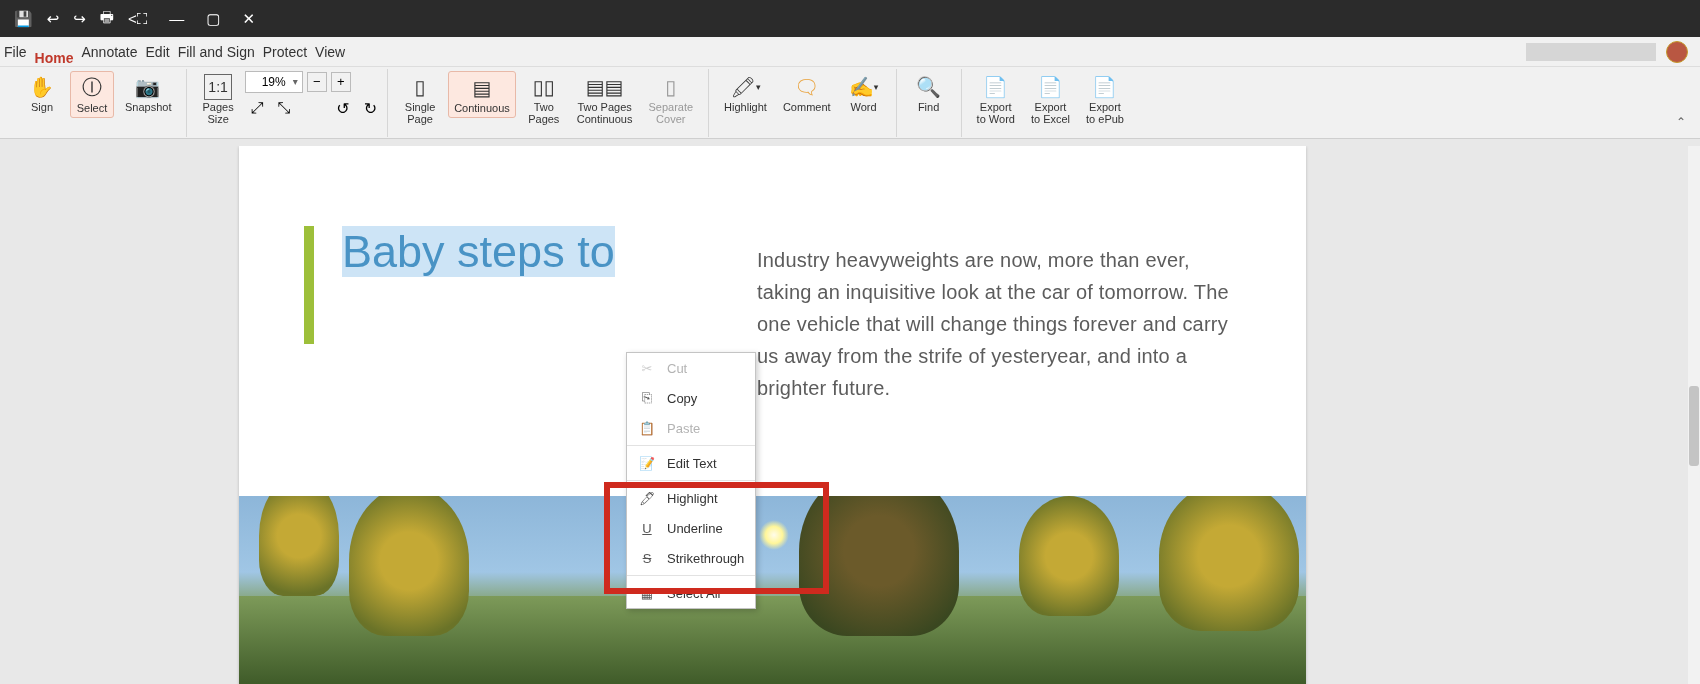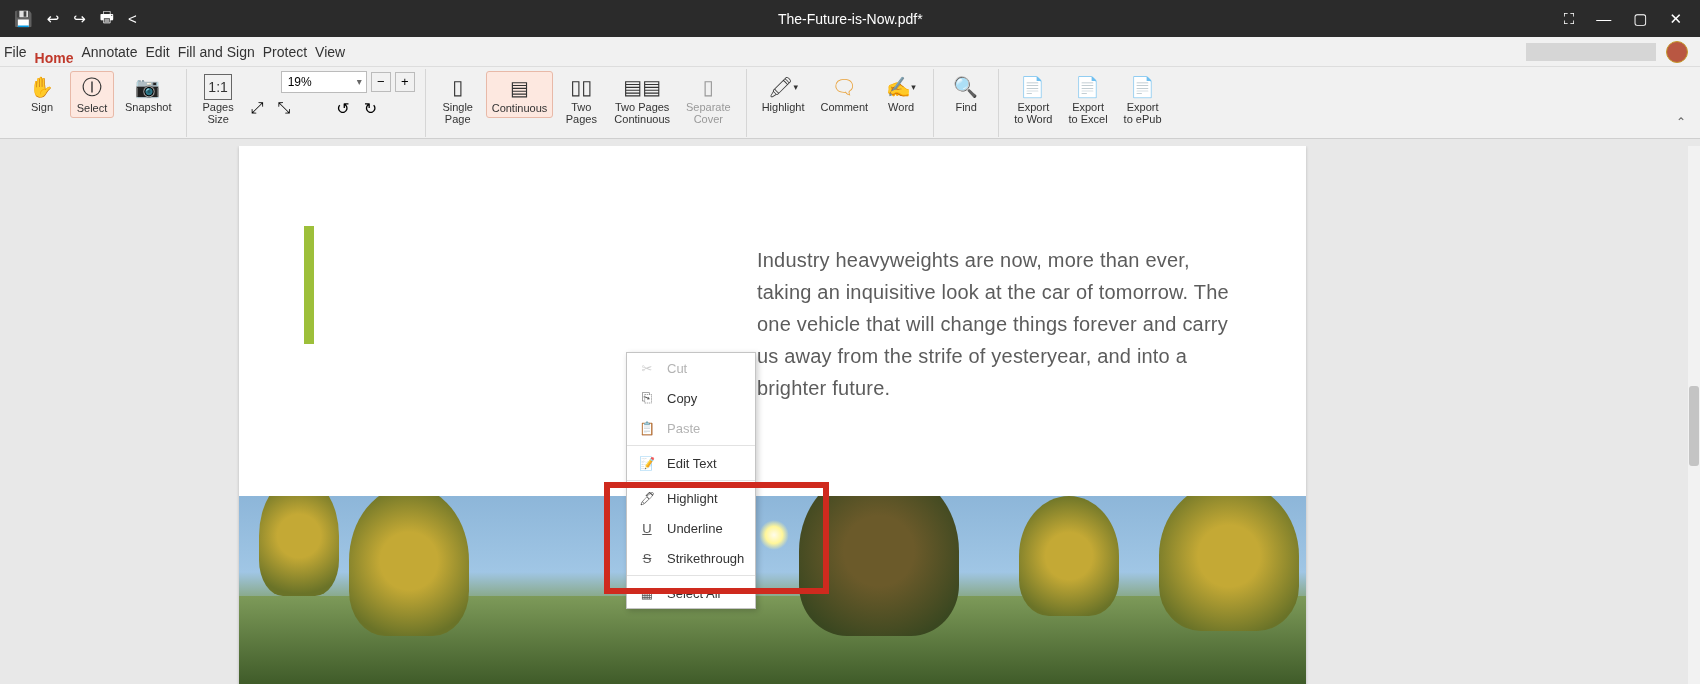--- a/index.html
+++ b/index.html
@@ -19,21 +19,21 @@
 .menubar .avatar { width: 22px; height: 22px; border-radius: 50%; background: #b95742; margin-right: 12px; border: 1px solid #c69a2c; }
 
 .ribbon { height: 72px; background: #f1f1f1; display: flex; align-items: center; padding-left: 10px; border-bottom: 1px solid #cfcfcf; position: relative; }
 .rgroup { display: flex; align-items: flex-start; gap: 6px; border-right: 1px solid #d6d6d6; padding: 2px 10px; height: 68px; }
 .rbtn { display: flex; flex-direction: column; align-items: center; justify-content: flex-start; gap: 1px; padding: 3px 5px; font-size: 11px; color: #333; cursor: pointer; border-radius: 3px; min-width: 44px; text-align: center; }
 .rbtn.sel { background: #fde8e0; border: 1px solid #e8b9a8; }
 .rbtn .ico { height: 26px; display: flex; align-items: center; justify-content: center; font-size: 20px; }
 .rbtn .lbl { font-size: 11px; line-height: 12px; }
 .rbtn.gray { color: #999; }
 .zoom-row { display: flex; gap: 4px; align-items: center; }
-.zoom-box { border: 1px solid #bbb; background: #fff; width: 86px; height: 22px; font-size: 12px; display: flex; align-items: center; padding-left: 6px; position: relative; margin-left: 36px; }
+.zoom-box { border: 1px solid #bbb; background: #fff; width: 58px; height: 22px; font-size: 12px; display: flex; align-items: center; padding-left: 16px; position: relative; }
 .zoom-box .dd { position: absolute; right: 4px; font-size: 10px; color: #666; }
 .zminus, .zplus { width: 20px; height: 20px; border: 1px solid #bbb; display: flex; align-items: center; justify-content: center; font-size: 13px; }
 .collapse-caret { position: absolute; right: 14px; top: 48px; font-size: 12px; color: #666; cursor: pointer; }
 
 .doc-area { position: absolute; left: 10px; top: 146px; right: 12px; bottom: 0; background: #e8e8e8; overflow: hidden; }
 .page { position: absolute; left: 229px; top: 0; width: 1067px; height: 540px; background: #fff; box-shadow: 0 1px 3px rgba(0,0,0,.2); }
 
 .greenbar { position: absolute; left: 65px; top: 80px; width: 10px; height: 118px; background: #9dbf3a; }
 .heading { position: absolute; left: 103px; top: 78px; font-size: 45px; font-weight: 400; color: #4993c5; line-height: 55px; }
 .heading span { background: #cde4f6; }
@@ -59,21 +59,20 @@
 <body>
 
 <div class="titlebar">
   <div class="qat">
     <span>💾</span>
     <span>↩</span>
     <span>↪</span>
     <span>🖶</span>
     <span>&lt;</span>
   </div>
-  <div class="title">The-Future-is-Now.pdf*</div>
   <div class="winctl">
     <span>⛶</span>
     <span>—</span>
     <span>▢</span>
     <span>✕</span>
   </div>
 </div>
 
 <div class="menubar">
   <div class="mitem">File</div>
@@ -192,21 +191,21 @@
 to ePub</div>
       </div>
   </div>
   <div class="collapse-caret">⌃</div>
 </div>
 
 <div class="doc-area">
   <div class="page">
     <div class="greenbar"></div>
     <div class="heading">
-      <br>
+      <span>Baby steps to</span><br>
     </div>
     <div class="bodytxt">Industry heavyweights are now, more than ever, taking an inquisitive look at the car of tomorrow. The one vehicle that will change things forever and carry us away from the strife of yesteryear, and into a brighter future.</div>
     <div class="photo">
       <div class="grass"></div>
       <div class="sun"></div>
       <div class="tree" style="left:20px;top:-20px"></div>
       <div class="tree" style="left:110px;top:-10px;width:120px;height:150px"></div>
       <div class="tree" style="left:560px;top:-30px;width:160px;height:170px;background:radial-gradient(circle,#6b5a2a 30%,#3a4720 80%)"></div>
       <div class="tree" style="left:780px;top:0px;width:100px;height:120px"></div>
       <div class="tree" style="left:920px;top:-15px;width:140px;height:150px"></div>

